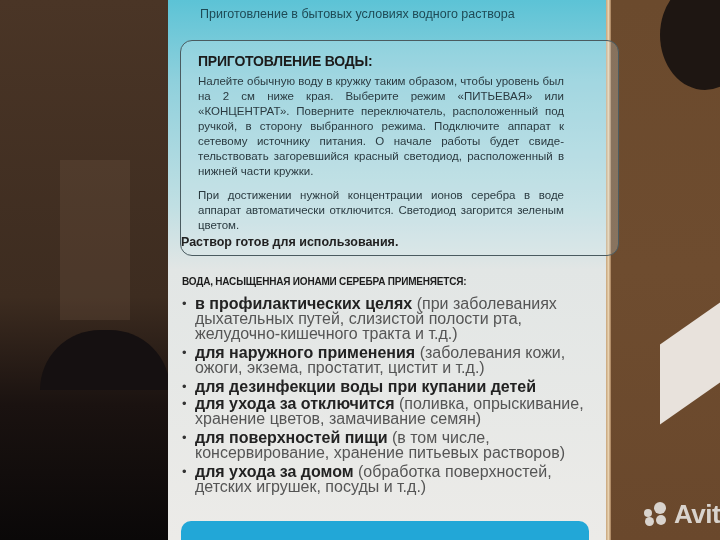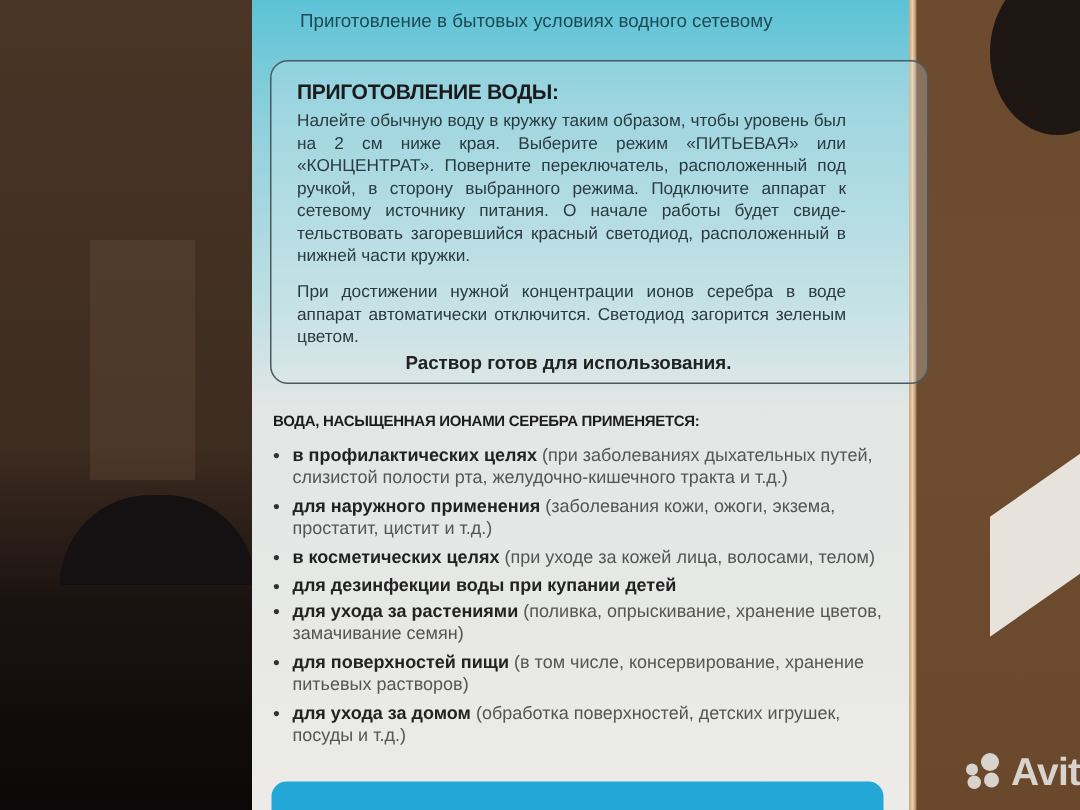--- a/index.html
+++ b/index.html
@@ -56,34 +56,34 @@
     }
     .prep .p1 {
       position: absolute; left: 17px; top: 33px; width: 366px;
       font-size: 11.5px; line-height: 15px; color: #2a3a40; text-align: justify;
     }
     .prep .p2 {
       position: absolute; left: 17px; top: 147px; width: 366px;
       font-size: 11.5px; line-height: 15px; color: #2a3a40; text-align: justify;
     }
     .prep .ready {
-      position: absolute; left: 0; top: 194px; width: 396px; text-align: center;
+      position: absolute; left: 0; top: 194px; width: 396px; text-align: left;
       font-size: 12.5px; font-weight: bold; color: #222;
     }
     .uses-title {
       position: absolute; left: 14px; top: 276px; width: 420px;
       font-size: 10px; font-weight: bold; color: #1c1c1c; letter-spacing: -0.2px;
     }
     .uses {
       position: absolute; left: 14px; top: 296px; width: 410px;
       list-style: none; margin: 0; padding: 0;
     }
     .uses li {
       position: relative; padding-left: 13px; margin-bottom: 4px;
-      font-size: 12px; line-height: 15px; color: #555;
+      font-size: 16px; line-height: 15px; color: #555;
     }
     .uses li::before {
       content: "•"; position: absolute; left: 0; top: 0; color: #333; font-size: 13px;
     }
     .uses li b { color: #222; }
     .blue-bar {
       position: absolute; left: 13px; top: 521px; width: 408px; height: 30px;
       background: #22a7d7; border-radius: 10px 10px 0 0;
     }
     .watermark {
@@ -103,37 +103,36 @@
 </div>
 
 <div class="bg-right">
   <div class="edge"></div>
   <div class="dark"></div>
   <div class="paper"></div>
 </div>
 
 <div class="box">
   <div class="intro">
-    <div>Приготовление в бытовых условиях водного сетевому</div>
+    <div>Приготовление в бытовых условиях водного раствора</div>
   </div>
 
   <div class="prep">
     <h2>ПРИГОТОВЛЕНИЕ ВОДЫ:</h2>
     <div class="p1">Налейте обычную воду в кружку таким образом, чтобы уровень был на 2 см ниже края. Выберите режим «ПИТЬЕВАЯ» или «КОНЦЕНТРАТ». Поверните переключатель, расположенный под ручкой, в сторону выбранного режима. Подключите аппарат к сетевому источнику питания. О начале работы будет свиде-тельствовать загоревшийся красный светодиод, расположенный в нижней части кружки.</div>
     <div class="p2">При достижении нужной концентрации ионов серебра в воде аппарат автоматически отключится. Светодиод загорится зеленым цветом.</div>
     <div class="ready">Раствор готов для использования.</div>
   </div>
 
   <div class="uses-title">ВОДА, НАСЫЩЕННАЯ ИОНАМИ СЕРЕБРА ПРИМЕНЯЕТСЯ:</div>
   <ul class="uses">
     <li><b>в профилактических целях</b><span> (при заболеваниях дыхательных путей, слизистой полости рта, желудочно-кишечного тракта и т.д.)</span></li>
     <li><b>для наружного применения</b><span> (заболевания кожи, ожоги, экзема, простатит, цистит и т.д.)</span></li>
-    <li><b>в косметических целях</b><span> (при уходе за кожей лица, волосами, телом)</span></li>
     <li style="margin-bottom:2px"><b>для дезинфекции воды при купании детей</b><span></span></li>
-    <li><b>для ухода за растениями</b><span> (поливка, опрыскивание, хранение цветов, замачивание семян)</span></li>
+    <li><b>для ухода за отключится</b><span> (поливка, опрыскивание, хранение цветов, замачивание семян)</span></li>
     <li><b>для поверхностей пищи</b><span> (в том числе, консервирование, хранение питьевых растворов)</span></li>
     <li><b>для ухода за домом</b><span> (обработка поверхностей, детских игрушек, посуды и т.д.)</span></li>
   </ul>
 
   <div class="blue-bar"></div>
 </div>
 
 <div class="watermark">
   <div class="dots">
     <span style="left:10px;top:0;width:12px;height:12px;"></span>

